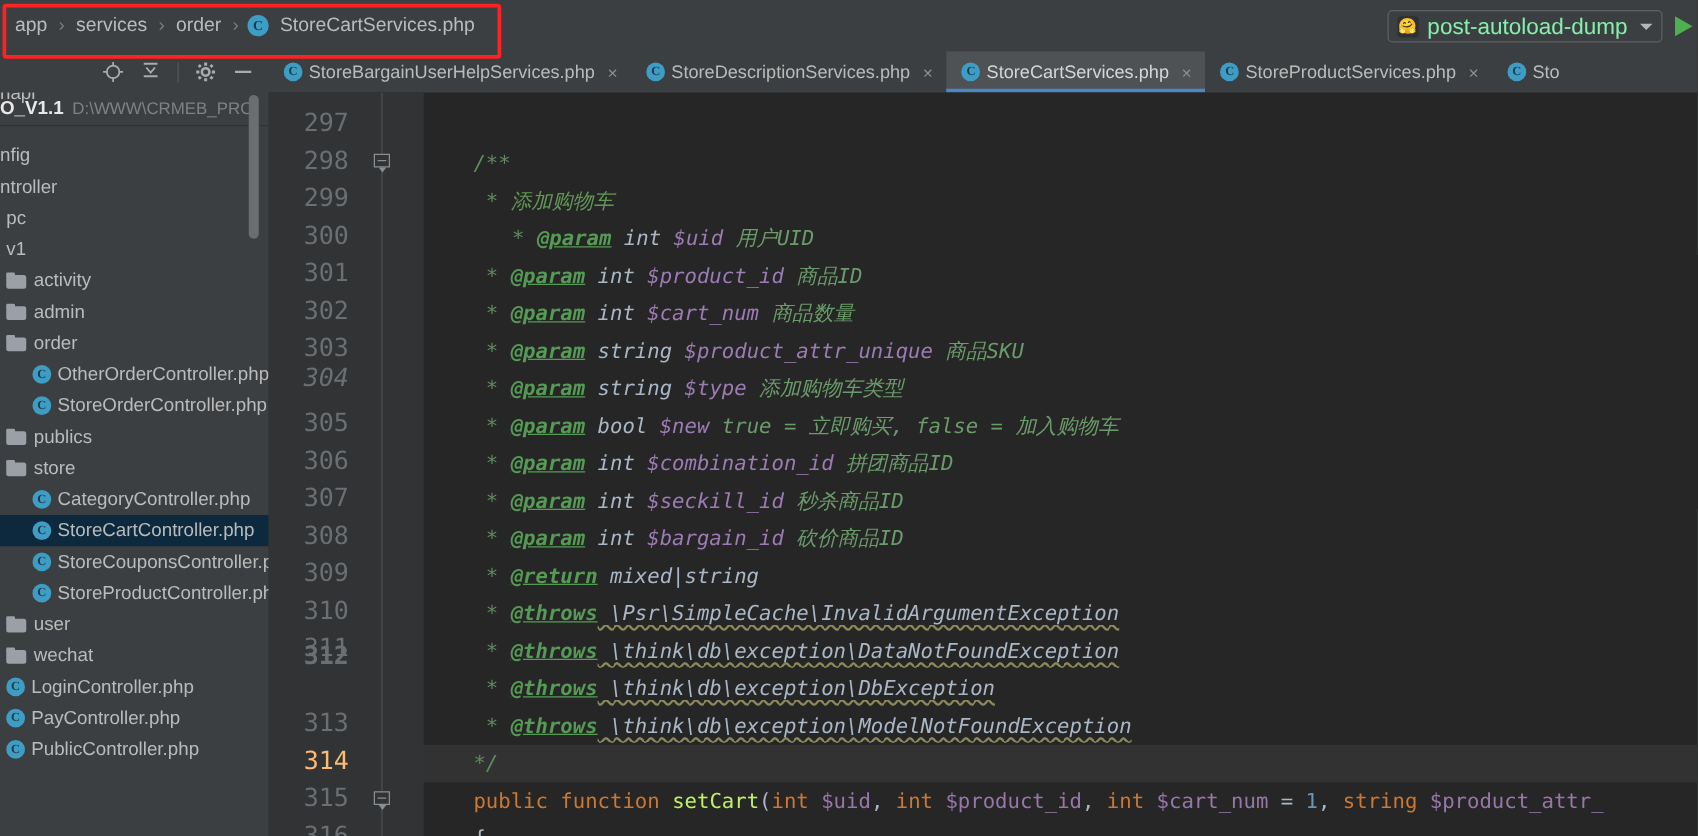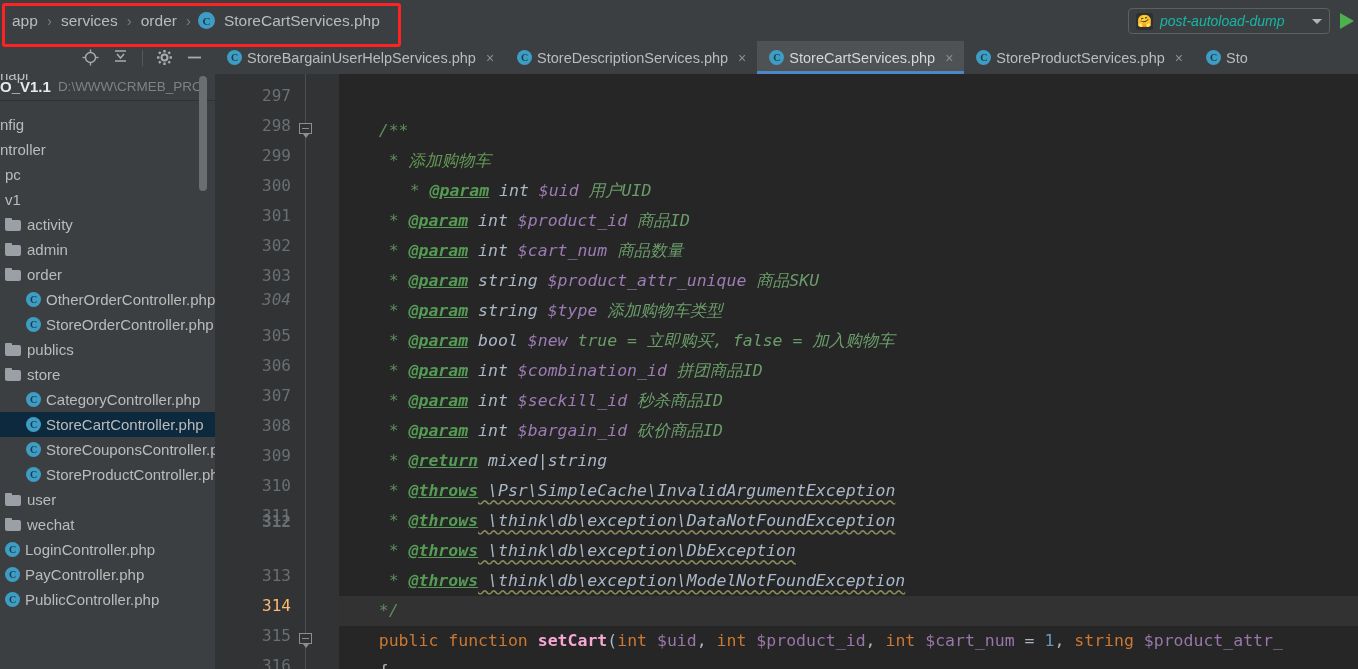--- a/index.html
+++ b/index.html
@@ -41,21 +41,21 @@
     border: 3px solid #fe2222; border-radius: 3px; pointer-events: none; z-index: 40;
   }
 
   .runconfig {
     position: absolute; right: 28px; top: 8px;
     height: 26px; min-width: 202px;
     border: 1px solid #5e6060; border-radius: 4px;
     display: flex; align-items: center; padding: 0 7px;
     background: #3c3f41;
   }
-  .runconfig .label { color: #14b8a6; font-size: 14px; margin: 0 10px 0 7px; white-space: nowrap; font-style: italic; }
+  .runconfig .label { color: #86efac; font-size: 18px; margin: 0 10px 0 7px; white-space: nowrap; }
   .composer-icon {
     width: 17px; height: 17px; border-radius: 3px;
     background: #2e3133;
     display: flex; align-items: center; justify-content: center;
     font-size: 12px;
   }
   .caret-down {
     width: 0; height: 0; border-left: 5px solid transparent;
     border-right: 5px solid transparent; border-top: 5px solid #b5b5b5;
     margin-left: auto;
@@ -132,22 +132,22 @@
   .editor {
     position: absolute; left: 215px; top: 74px; width: 1143px; height: 595px;
     background: #262626; overflow: hidden;
   }
   .gutter {
     position: absolute; left: 0; top: 0; width: 124px; height: 595px;
     background: #313335;
   }
   .gutter-line {
     position: absolute; right: 48px; color: #6a6f73;
-    font-family: "DejaVu Sans Mono", monospace; font-size: 16px;
-    text-align: right; width: 60px;
+    font-family: "DejaVu Sans Mono", monospace; font-size: 20px;
+    text-align: center; width: 60px;
   }
   .gutter-line.current { color: #fdba74; }
   .caret-band {
     position: absolute; left: 0; width: 1143px; height: 30px; background: #323232;
   }
   .fold-rail {
     position: absolute; left: 90px; top: 0; width: 1px; height: 595px; background: #4c4f51;
   }
   .fold-marker {
     position: absolute; left: 84px; width: 13px; height: 13px;
@@ -182,21 +182,21 @@
   .tag      { color: #559b55; font-style: italic; font-weight: bold; text-decoration: underline; }
   .dtype    { color: #a9b7c6; font-style: italic; }
   .dvar     { color: #9d7bb5; font-style: italic; }
   .dlit     { color: #6a9c6a; font-style: italic; }
   .dclass   { color: #a9b7c6; font-style: italic; }
   .squiggle {
     text-decoration: underline; text-decoration-style: wavy;
     text-decoration-color: #8a8a5a; text-underline-offset: 3px;
   }
   .kw   { color: #cc7832; }
-  .fn   { color: #f9a8d4; font-weight: bold; }
+  .fn   { color: #bef264; }
   .var  { color: #9876aa; }
   .num  { color: #6897bb; }
   .plain{ color: #a9b7c6; }
 </style>
 </head>
 <body>
 
 <div id="app">
 
   <div class="topbar">

